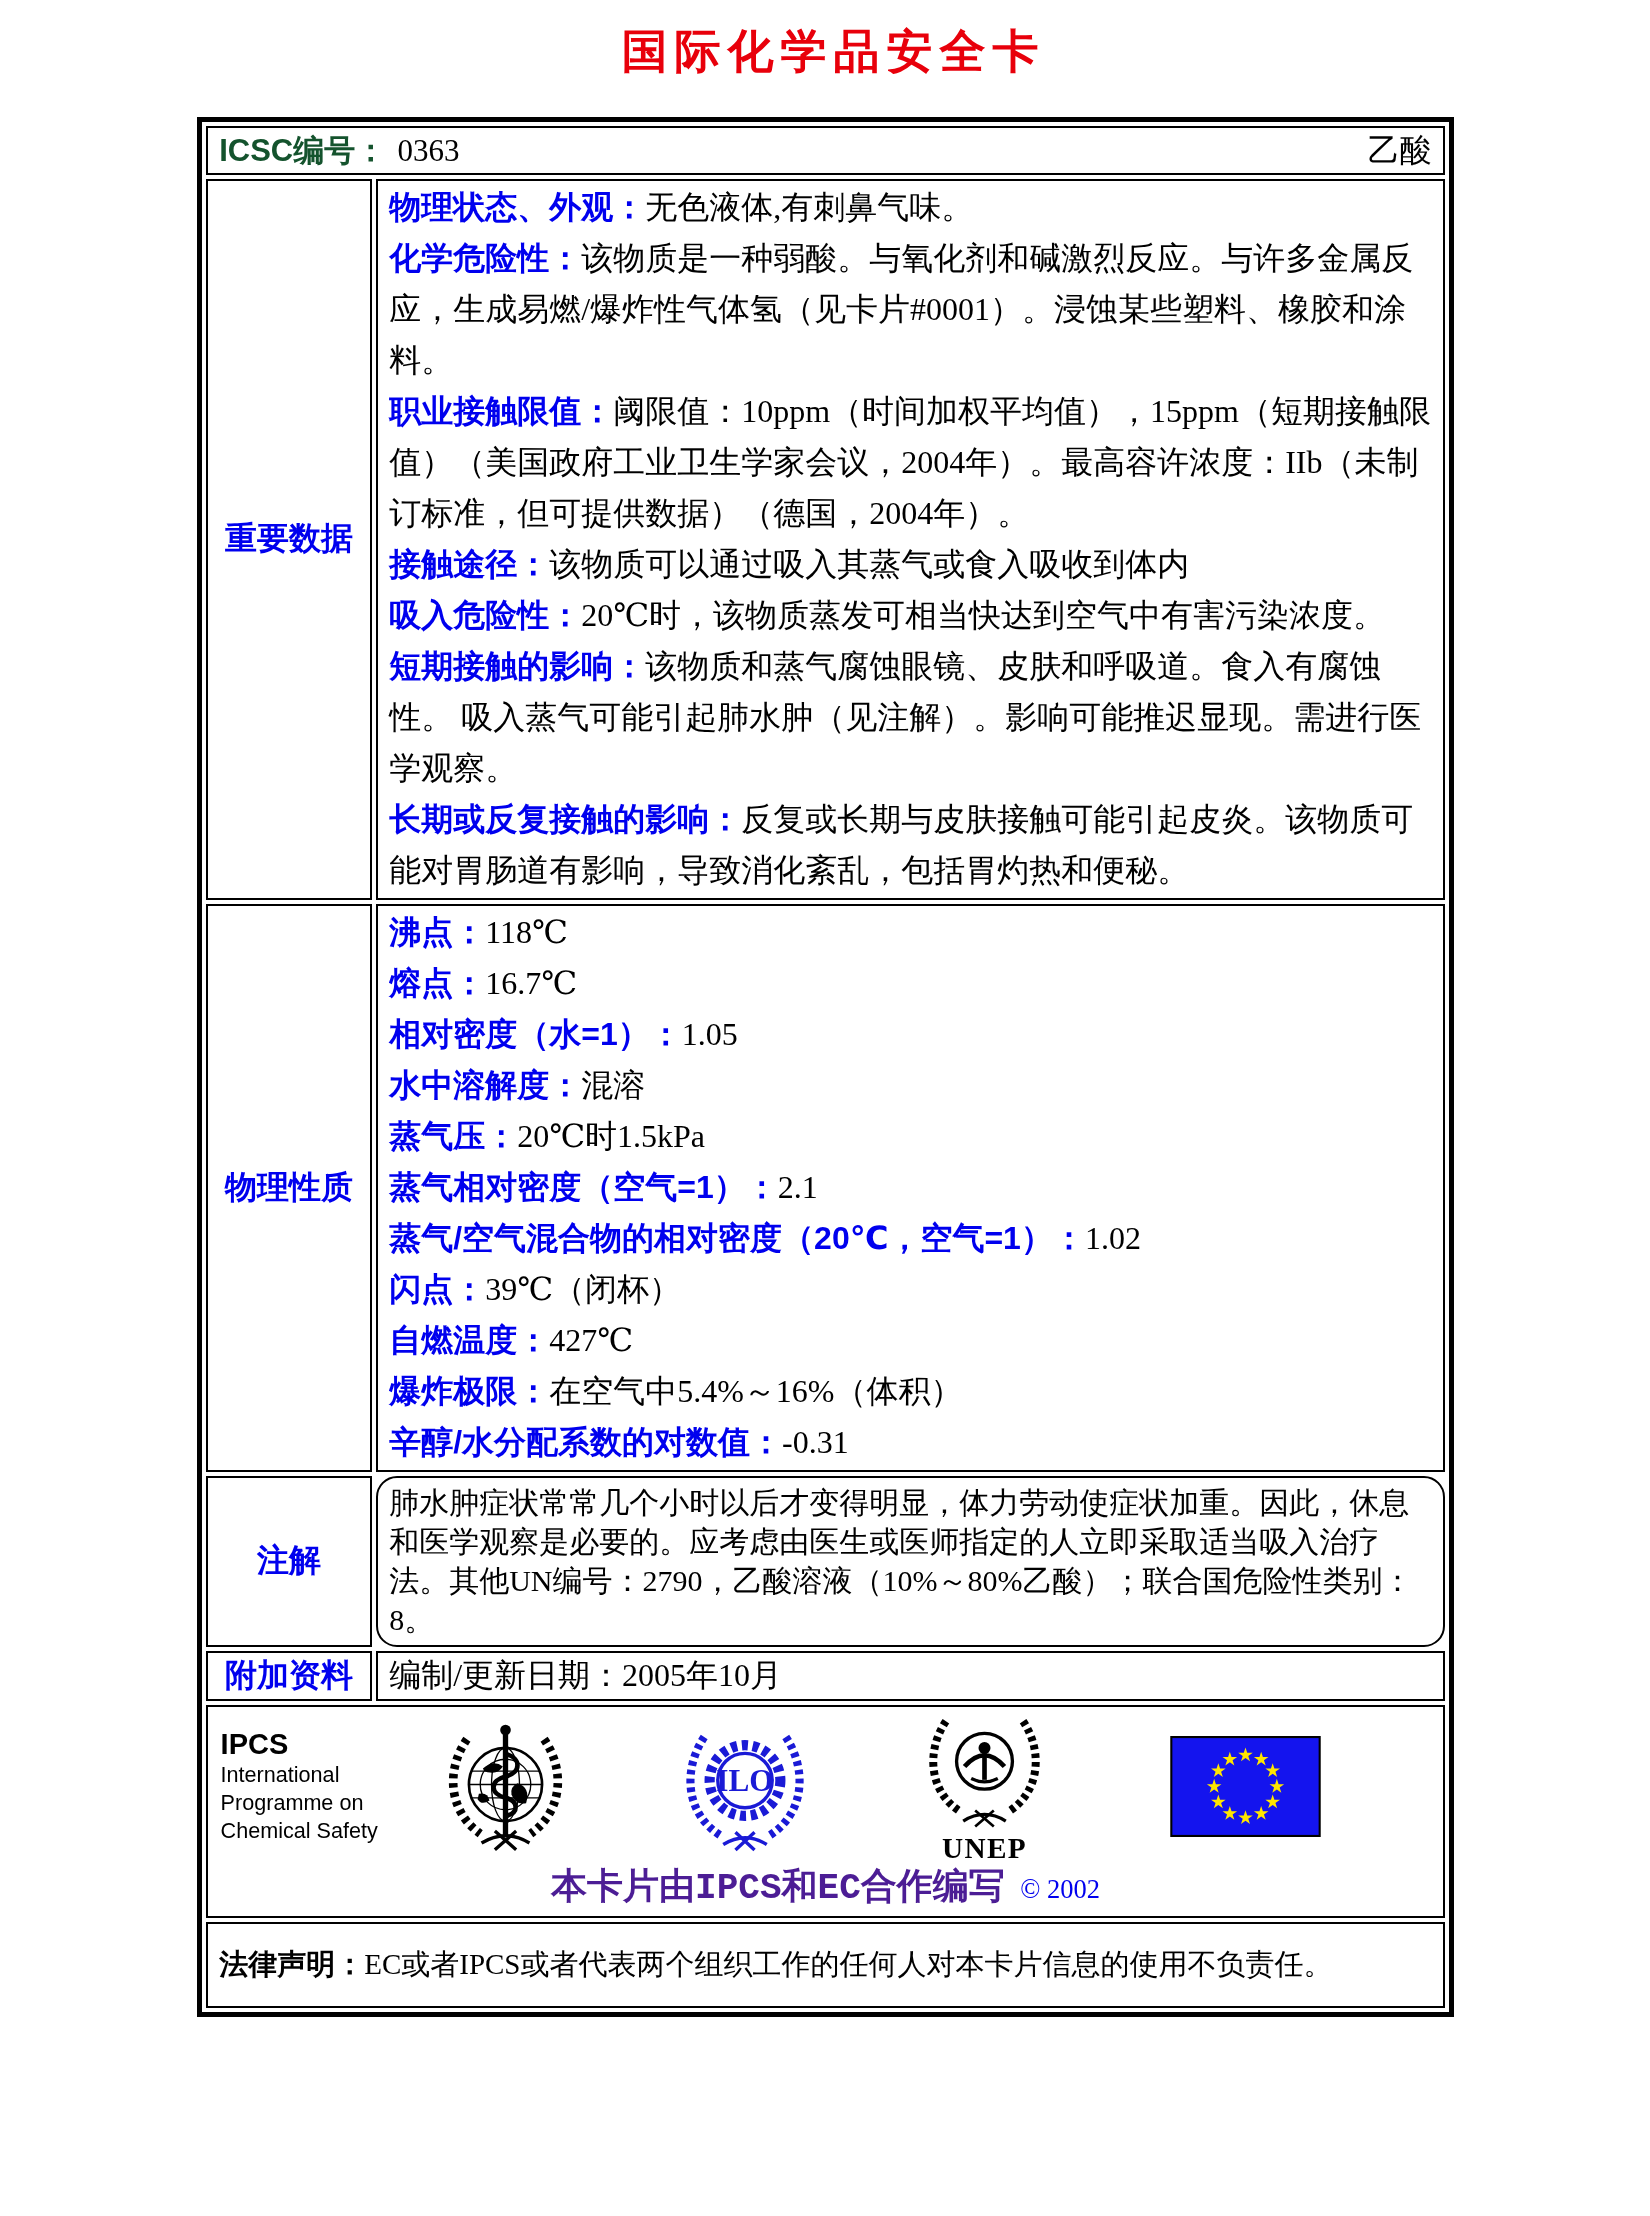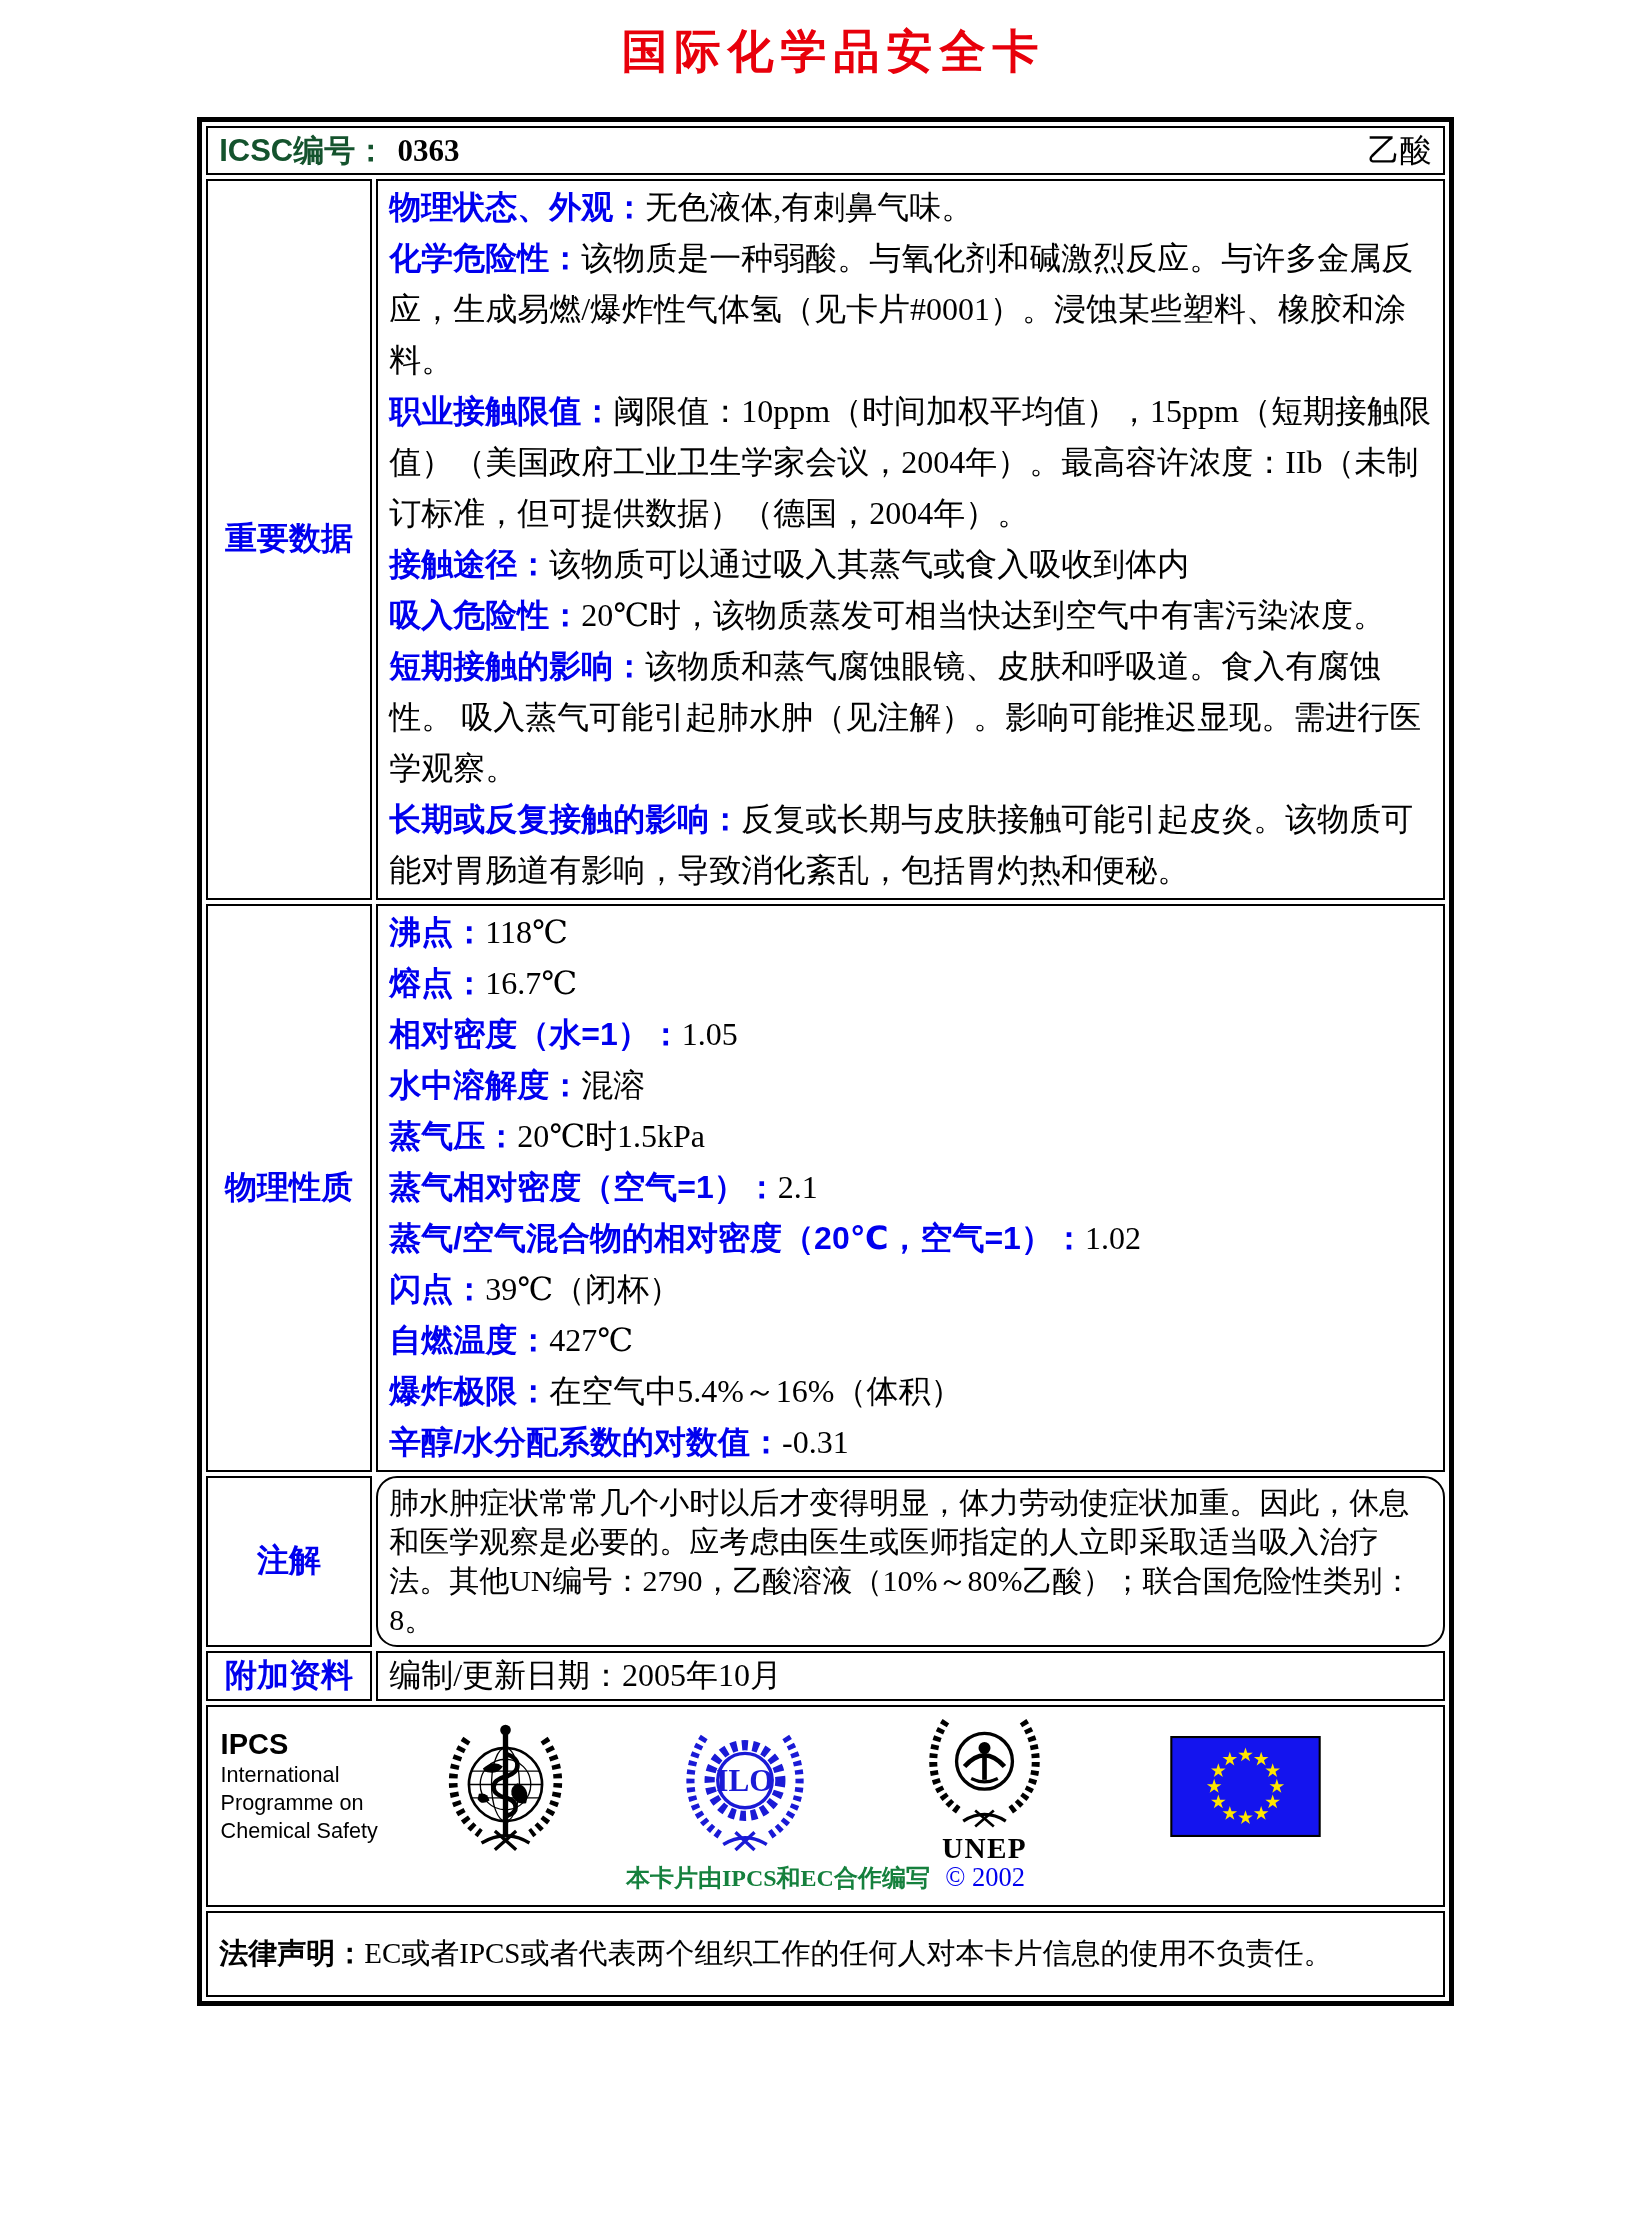--- a/index.html
+++ b/index.html
@@ -21,21 +21,21 @@
     border-collapse:separate;border-spacing:4.2px;
     background:#fff;table-layout:fixed;
   }
   td{border:2.1px solid #000;background:#fff;overflow:hidden;}
   col.c-label{width:166px;}
   
   .header-cell{height:45px;vertical-align:middle;padding:0 11.2px;}
   .header-flex{display:flex;justify-content:space-between;align-items:center;}
   .hlabel{color:#14532d;font-weight:bold;font-size:31px;
     font-family:"Liberation Sans","DejaVu Sans",sans-serif;}
-  .hnum{font-size:31px;margin-left:11.2px;font-weight:bold;}
+  .hnum{font-size:31px;margin-left:11.2px;}
   .hname{font-size:32px;}
   
   .label-cell{
     vertical-align:middle;text-align:center;
     color:#0000ee;font-weight:bold;font-size:32px;
     font-family:"Liberation Sans","DejaVu Sans",sans-serif;
   }
   
   .content-cell{vertical-align:top;padding:1.4px 11.2px;font-size:32px;line-height:51px;}
   .entry{margin:0;}
@@ -51,21 +51,21 @@
   .logo-strip{display:flex;align-items:center;height:148px;}
   .ipcs-block{width:176px;margin-left:4.2px;
     font-family:"Liberation Sans","DejaVu Sans",sans-serif;}
   .ipcs-title{font-size:29px;font-weight:bold;line-height:34px;}
   .ipcs-sub{font-size:21.6px;line-height:28px;}
   .logo-who{margin-left:42px;}
   .logo-ilo{margin-left:105px;}
   .logo-unep{margin-left:105px;}
   .logo-eu{margin-left:119px;}
   .caption-line{text-align:center;margin-top:1.4px;}
-  .caption{color:#15803d;font-weight:bold;font-size:24px;}
+  .caption{color:#4c1d95;font-weight:bold;font-size:36px;font-family:Liberation Mono, monospace;}
   .copyright{color:#0000ee;font-size:26.5px;margin-left:15.4px;}
 </style>
 </head>
 <body>
 
 <div class="page-title">国际化学品安全卡</div>
 
 <table class="card">
   <colgroup>
       <col class="c-label">

